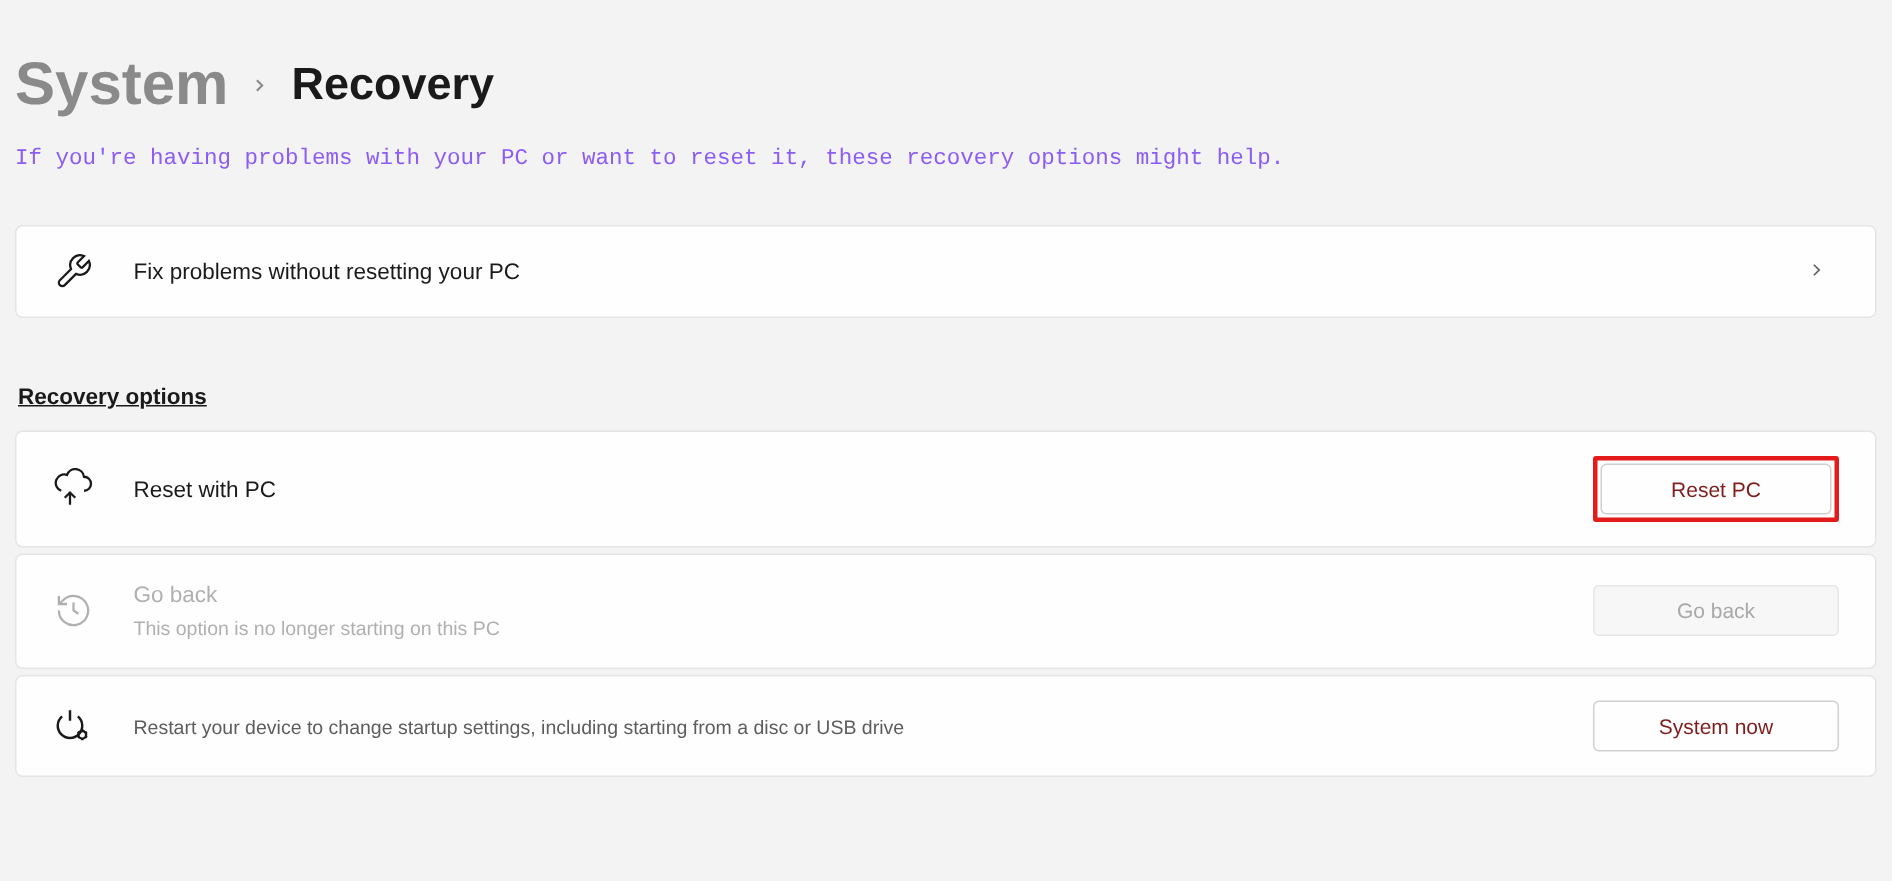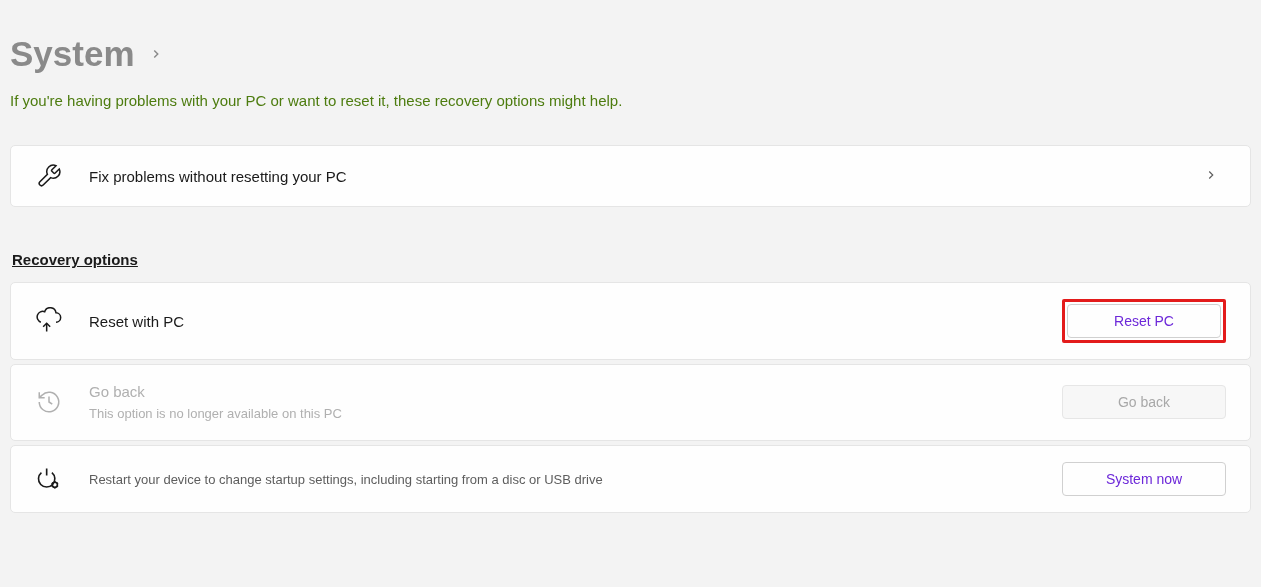--- a/index.html
+++ b/index.html
@@ -15,38 +15,39 @@
       padding: 10px 10px;
       overflow: hidden;
     }
     .breadcrumb {
       display: flex;
       align-items: center;
       gap: 14px;
       padding: 24px 0 18px 0;
     }
     .breadcrumb-parent {
-      font-size: 35px;
+      font-size: 40px;
       font-weight: 600;
       color: #8a8a8a;
     }
     .breadcrumb-chevron {
       font-size: 22px;
       color: #8a8a8a;
       font-weight: 400;
     }
     .breadcrumb-current {
       font-size: 30px;
       font-weight: 600;
       color: #1a1a1a;
     }
     .intro-text {
       font-size: 15px;
-      color: #4d7c0f;
+      color: #8b5cf6;
       padding-bottom: 36px;
+      font-family: Liberation Mono, monospace;
     }
     .card {
       background: #fefefe;
       border: 1px solid #e5e5e5;
       border-radius: 5px;
       padding: 16px 24px;
       display: flex;
       align-items: center;
       gap: 26px;
       margin-bottom: 4px;
@@ -86,21 +87,21 @@
       color: #1a1a1a;
       padding: 40px 0 14px 2px;
       text-decoration: underline;
     }
     .btn {
       background: #fefefe;
       border: 1px solid #d0d0d0;
       border-radius: 4px;
       padding: 8px 20px;
       font-size: 14px;
-      color: #6d28d9;
+      color: #7f1d1d;
       cursor: pointer;
       min-width: 164px;
       text-align: center;
     }
     .btn.disabled {
       background: #f7f7f7;
       color: #a8a8a8;
       border-color: #e6e6e6;
       cursor: default;
     }
@@ -125,20 +126,21 @@
 </head>
 <body>
 
 <div class="breadcrumb">
   <span class="breadcrumb-parent">System</span>
   <span class="breadcrumb-chevron">
     <svg width="14" height="14" viewBox="0 0 24 24" fill="none" stroke="currentColor" stroke-width="2.5">
       <polyline points="9 18 15 12 9 6"></polyline>
     </svg>
   </span>
+  <span class="breadcrumb-current">Recovery</span>
 </div>
 
 <div class="intro-text">If you're having problems with your PC or want to reset it, these recovery options might help.</div>
 
 <div class="card">
   <div class="card-icon">
     <svg width="26" height="26" viewBox="0 0 24 24" fill="none" stroke="currentColor" stroke-width="1.4">
       <path d="M14.7 6.3a1 1 0 0 0 0 1.4l1.6 1.6a1 1 0 0 0 1.4 0l3.77-3.77a6 6 0 0 1-7.94 7.94l-6.91 6.91a2.12 2.12 0 0 1-3-3l6.91-6.91a6 6 0 0 1 7.94-7.94l-3.76 3.76z"></path>
     </svg>
   </div>
@@ -173,21 +175,21 @@
 <div class="card disabled">
   <div class="card-icon">
     <svg width="26" height="26" viewBox="0 0 24 24" fill="none" stroke="currentColor" stroke-width="1.4">
       <path d="M3 12a9 9 0 1 0 2.6-6.3L3 8"></path>
       <polyline points="3 3 3 8 8 8"></polyline>
       <path d="M12 7v5l3 2"></path>
     </svg>
   </div>
   <div class="card-text">
     <div class="card-title">Go back</div>
-    <div class="card-desc">This option is no longer available on this PC</div>
+    <div class="card-desc">This option is no longer starting on this PC</div>
   </div>
   <button class="btn disabled">Go back</button>
 </div>
 
 <div class="card">
   <div class="card-icon">
     <svg width="28" height="28" viewBox="0 0 24 24" fill="none" stroke="currentColor" stroke-width="1.4">
       <path d="M10 3v6"></path>
       <path d="M5.5 6.5A7 7 0 1 0 14.5 6.5"></path>
       <circle cx="17" cy="17" r="2.2"></circle>

